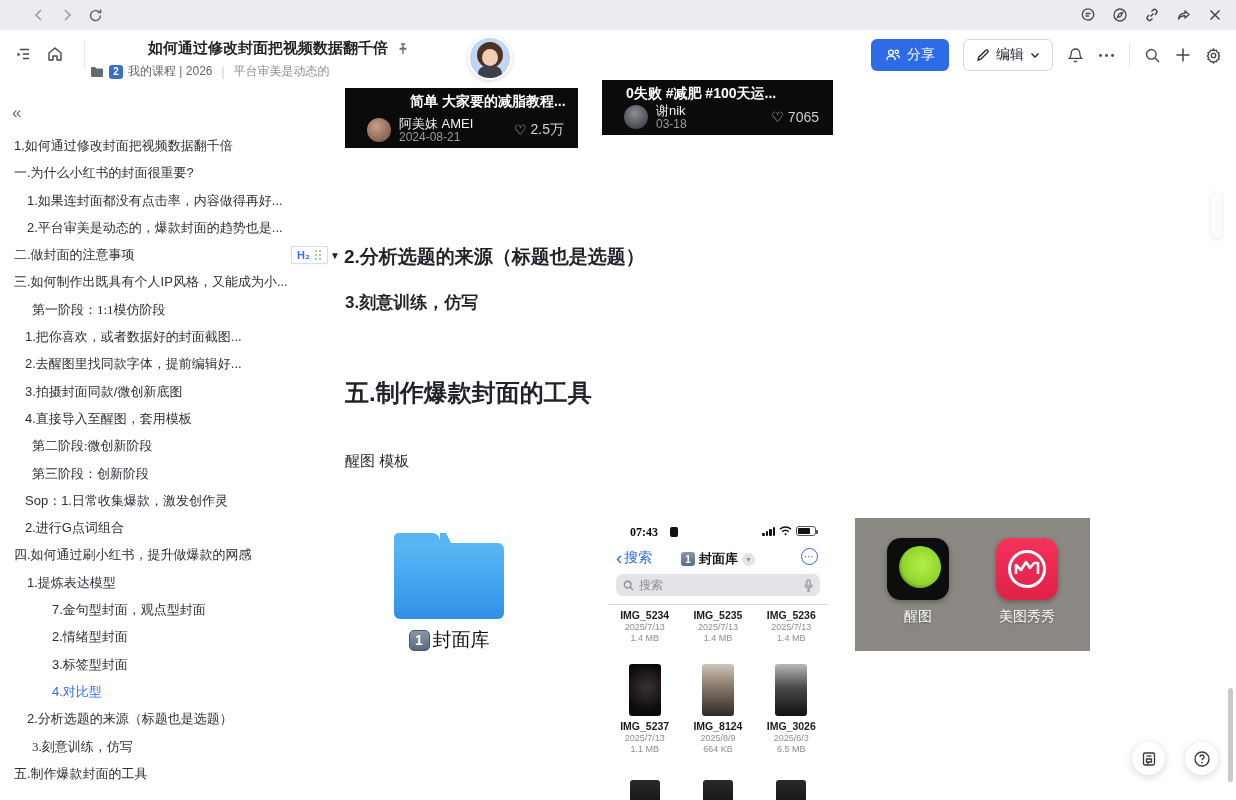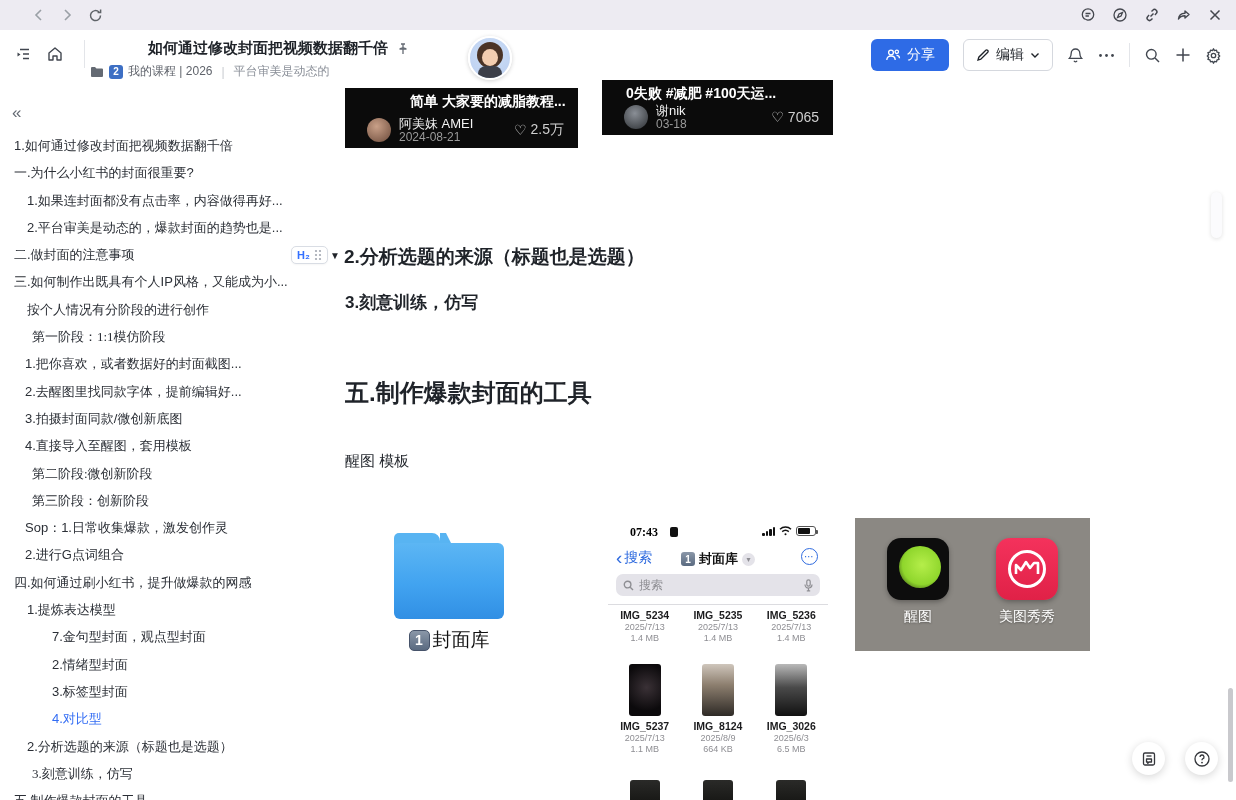--- a/index.html
+++ b/index.html
@@ -45,21 +45,21 @@
   
   .video-card { background:#0b0b0b; color:#fff; overflow:hidden; }
   .vc-title { font-size:14px; font-weight:700; padding:5px 10px 0 24px; white-space:nowrap; overflow:hidden; }
   .vc-row { position:absolute; left:0; right:0; bottom:5px; display:flex; align-items:center; padding:0 14px 0 22px; gap:8px; }
   .vc-avatar { width:24px; height:24px; border-radius:50%; background:radial-gradient(circle at 40% 35%, #c9a088, #6b4a3a); flex:none; }
   .vc-avatar.dark { background:radial-gradient(circle at 45% 35%, #8a8f96, #2c2f33); }
   .vc-name { font-size:13px; color:#f2f2f2; line-height:14px; }
   .vc-date { font-size:12px; color:#9b9b9b; line-height:12px; }
   .vc-likes { margin-left:auto; font-size:14px; color:#cfcfcf; display:flex; align-items:center; gap:4px; }
 
-  .h2-pill { left:291px; top:246px; display:flex; align-items:center; gap:4px; border:1px solid #d9dde4; background:#fff; border-radius:5px; padding:2px 5px; box-shadow:0 1px 2px rgba(0,0,0,.04); cursor:grab; }
+  .h2-pill { left:291px; top:246px; display:flex; align-items:center; gap:4px; border:1px solid #d9dde4; background:#fff; border-radius:0; padding:2px 5px; box-shadow:0 1px 2px rgba(0,0,0,.04); cursor:grab; }
   .h2-pill .tag { color:#3370ff; font-size:11px; font-weight:700; }
   .caret { left:330px; top:250px; font-size:10px; color:#1f2329; cursor:pointer; }
   .heading-2 { left:344px; top:244px; font-size:19px; font-weight:700; color:#1f2329; }
   .heading-3 { left:345px; top:291px; font-size:17px; font-weight:700; color:#1f2329; }
   .heading-1 { left:345px; top:377px; font-size:24px; font-weight:700; color:#1f2329; }
   .para { left:345px; top:452px; font-size:15px; color:#1f2329; }
 
   
   .folder-block { left:385px; top:533px; width:128px; text-align:center; }
   .folder-icon { position:relative; width:118px; height:86px; margin:0 auto; }
@@ -279,21 +279,20 @@
 
   <div class="abs sidebar">
     <span class="collapse-ic">«</span>
     <div class="toc">
       <div class="toc-item l0">1.如何通过修改封面把视频数据翻千倍</div>
       <div class="toc-item l0">一.为什么小红书的封面很重要?</div>
       <div class="toc-item l1">1.如果连封面都没有点击率，内容做得再好...</div>
       <div class="toc-item l1">2.平台审美是动态的，爆款封面的趋势也是...</div>
       <div class="toc-item l0">二.做封面的注意事项</div>
       <div class="toc-item l0">三.如何制作出既具有个人IP风格，又能成为小...</div>
-      <div class="toc-item l1">按个人情况有分阶段的进行创作</div>
       <div class="toc-item l2">第一阶段：1:1模仿阶段</div>
       <div class="toc-item l3">1.把你喜欢，或者数据好的封面截图...</div>
       <div class="toc-item l3">2.去醒图里找同款字体，提前编辑好...</div>
       <div class="toc-item l3">3.拍摄封面同款/微创新底图</div>
       <div class="toc-item l3">4.直接导入至醒图，套用模板</div>
       <div class="toc-item l2">第二阶段:微创新阶段</div>
       <div class="toc-item l2">第三阶段：创新阶段</div>
       <div class="toc-item l3">Sop：1.日常收集爆款，激发创作灵</div>
       <div class="toc-item l3">2.进行G点词组合</div>
       <div class="toc-item l0">四.如何通过刷小红书，提升做爆款的网感</div>

